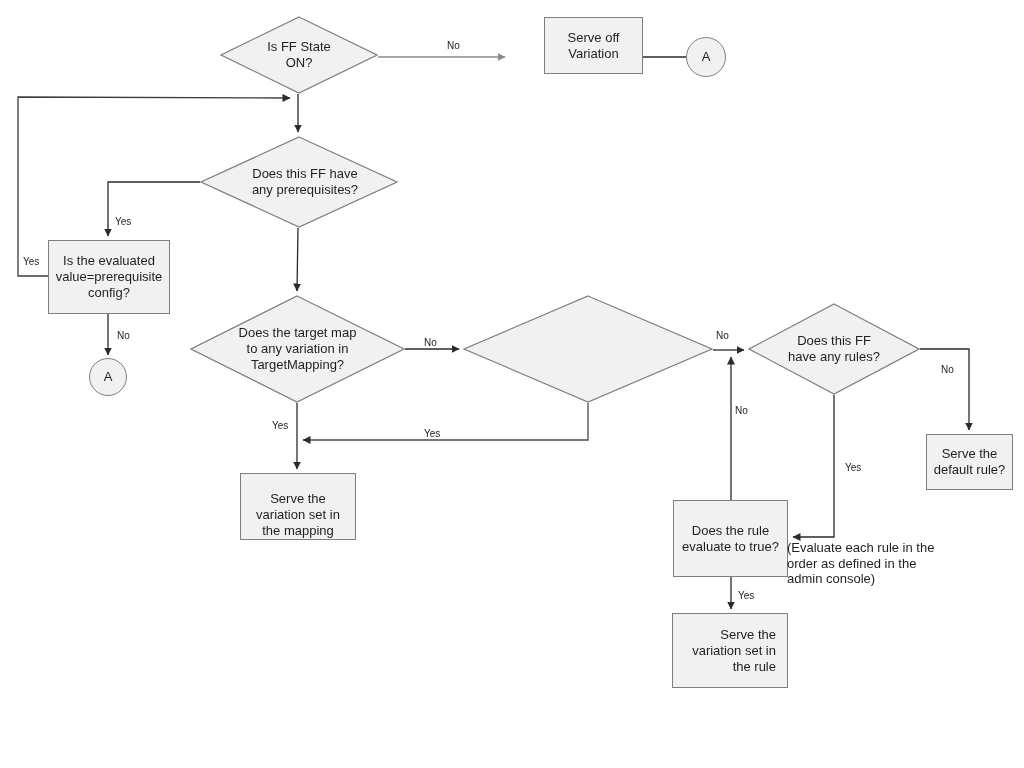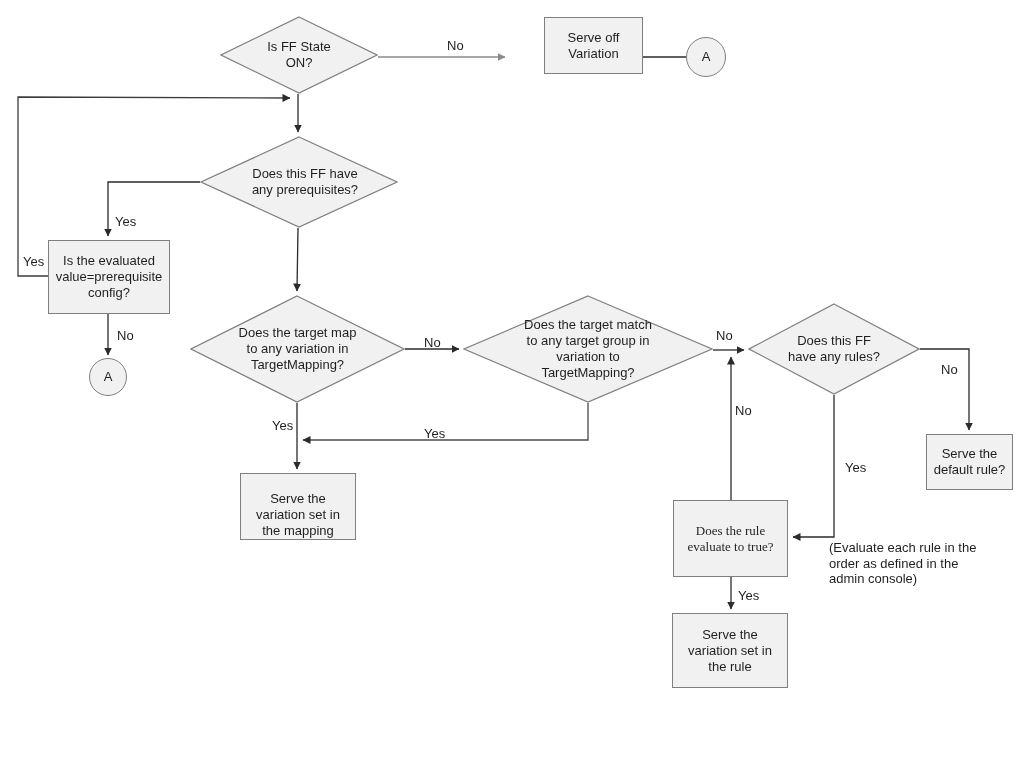--- a/index.html
+++ b/index.html
@@ -47,21 +47,21 @@
     position: absolute;
     left: 0; top: 0;
     width: 100%; height: 100%;
   }
   .diamond-node .lbl {
     position: relative;
     z-index: 2;
   }
   .edge-label {
     position: absolute;
-    font-size: 13px;
+    font-size: 10px;
     line-height: 15px;
     color: #1f1f1f;
     white-space: nowrap;
   }
   .note {
     position: absolute;
     font-size: 13px;
     line-height: 15.5px;
     color: #1f1f1f;
     text-align: left;
@@ -117,21 +117,20 @@
     <svg viewBox="0 0 215 108">
         <polygon points="107,1 214,54 107,107 1,54" fill="#f1f1f1" stroke="#7f7f7f" stroke-width="1.2"></polygon>
       </svg>
     <span class="lbl" style="width:122px;">Does the target map to any variation in TargetMapping?</span>
   </div>
 
   <div class="node diamond-node" style="left:463px; top:295px; width:250px; height:108px;">
     <svg viewBox="0 0 250 108">
         <polygon points="125,1 249,54 125,107 1,54" fill="#f1f1f1" stroke="#7f7f7f" stroke-width="1.2"></polygon>
       </svg>
-    <span class="lbl" style="width:142px;">Does the target match to any target group in variation to TargetMapping?</span>
   </div>
 
   <div class="node diamond-node" style="left:748px; top:303px; width:172px; height:92px;align-items:center;">
     <svg viewBox="0 0 172 92">
         <polygon points="86,1 171,46 86,91 1,46" fill="#f1f1f1" stroke="#7f7f7f" stroke-width="1.2"></polygon>
       </svg>
     <span class="lbl" style="width:96px;">Does this FF have any rules?</span>
   </div>
 
   <div class="node rect-node" style="left:508px; top:17px; width:99px; height:57px;margin-left:36px;">
@@ -139,25 +138,25 @@
   </div>
 
   <div class="node rect-node" style="left:48px; top:240px; width:122px; height:74px;">
     <span class="lbl" style="width:114px;">Is the evaluated value=prerequisite config?</span>
   </div>
 
   <div class="node rect-node" style="left:240px; top:473px; width:116px; height:67px;align-items:flex-end;">
     <span class="lbl" style="width:92px;">Serve the variation set in the mapping</span>
   </div>
 
-  <div class="node rect-node" style="left:673px; top:500px; width:115px; height:77px;font-family:Liberation Serif, serif;">
+  <div class="node rect-node" style="left:673px; top:500px; width:115px; height:77px;">
     <span class="lbl" style="width:105px;">Does the rule evaluate to true?</span>
   </div>
 
-  <div class="node rect-node" style="left:672px; top:613px; width:116px; height:75px;">
+  <div class="node rect-node" style="left:672px; top:613px; width:116px; height:75px;text-align:right;">
     <span class="lbl" style="width:92px;">Serve the variation set in the rule</span>
   </div>
 
   <div class="node rect-node" style="left:926px; top:434px; width:87px; height:56px;">
     <span class="lbl" style="width:80px;">Serve the default rule?</span>
   </div>
 
   <div class="node circle-node" style="left:686px; top:37px; width:40px; height:40px;">
     <span class="lbl">A</span>
   </div>
@@ -172,15 +171,15 @@
   <span class="edge-label" style="left:117px; top:328px;">No</span>
   <span class="edge-label" style="left:424px; top:335px;">No</span>
   <span class="edge-label" style="left:272px; top:418px;">Yes</span>
   <span class="edge-label" style="left:424px; top:426px;">Yes</span>
   <span class="edge-label" style="left:716px; top:328px;">No</span>
   <span class="edge-label" style="left:735px; top:403px;">No</span>
   <span class="edge-label" style="left:941px; top:362px;">No</span>
   <span class="edge-label" style="left:845px; top:460px;">Yes</span>
   <span class="edge-label" style="left:738px; top:588px;">Yes</span>
 
-  <div class="note" style="left:829px; top:540px; width:152px;">(Evaluate each rule in the order as defined in the admin console)</div>
+  <div class="note" style="left:787px; top:540px; width:152px;">(Evaluate each rule in the order as defined in the admin console)</div>
 
 </div>
 
 </body></html>

